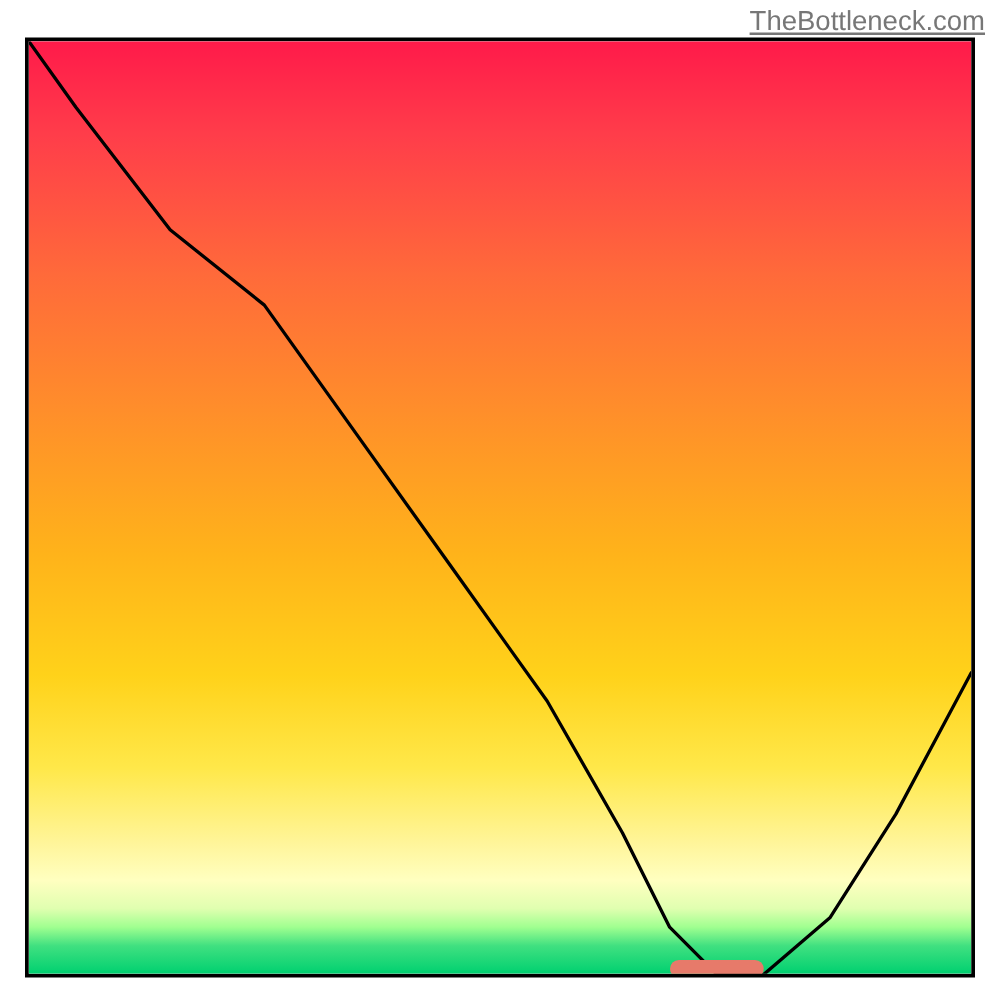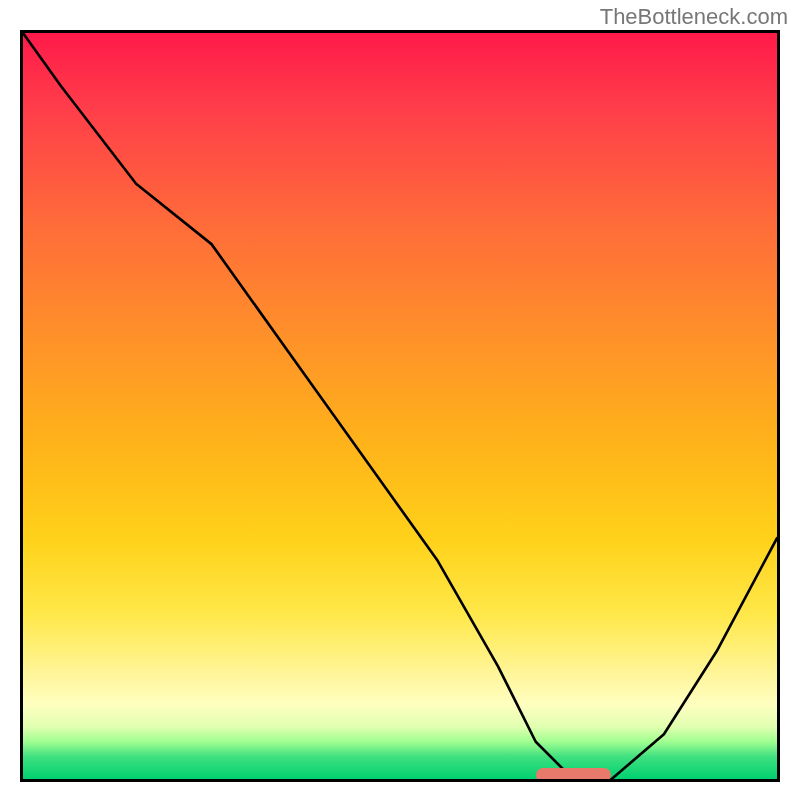--- a/index.html
+++ b/index.html
@@ -12,20 +12,21 @@
     background: #fff;
   }
   .watermark {
     position: absolute;
     top: 4px;
     right: 12px;
     color: #777;
     font-size: 22px;
     font-weight: 500;
     z-index: 10;
+    text-decoration: underline;
   }
   .chart-frame {
     position: absolute;
     left: 20px;
     top: 30px;
     width: 760px;
     height: 752px;
     border: 3px solid #000;
     box-sizing: border-box;
     overflow: hidden;

